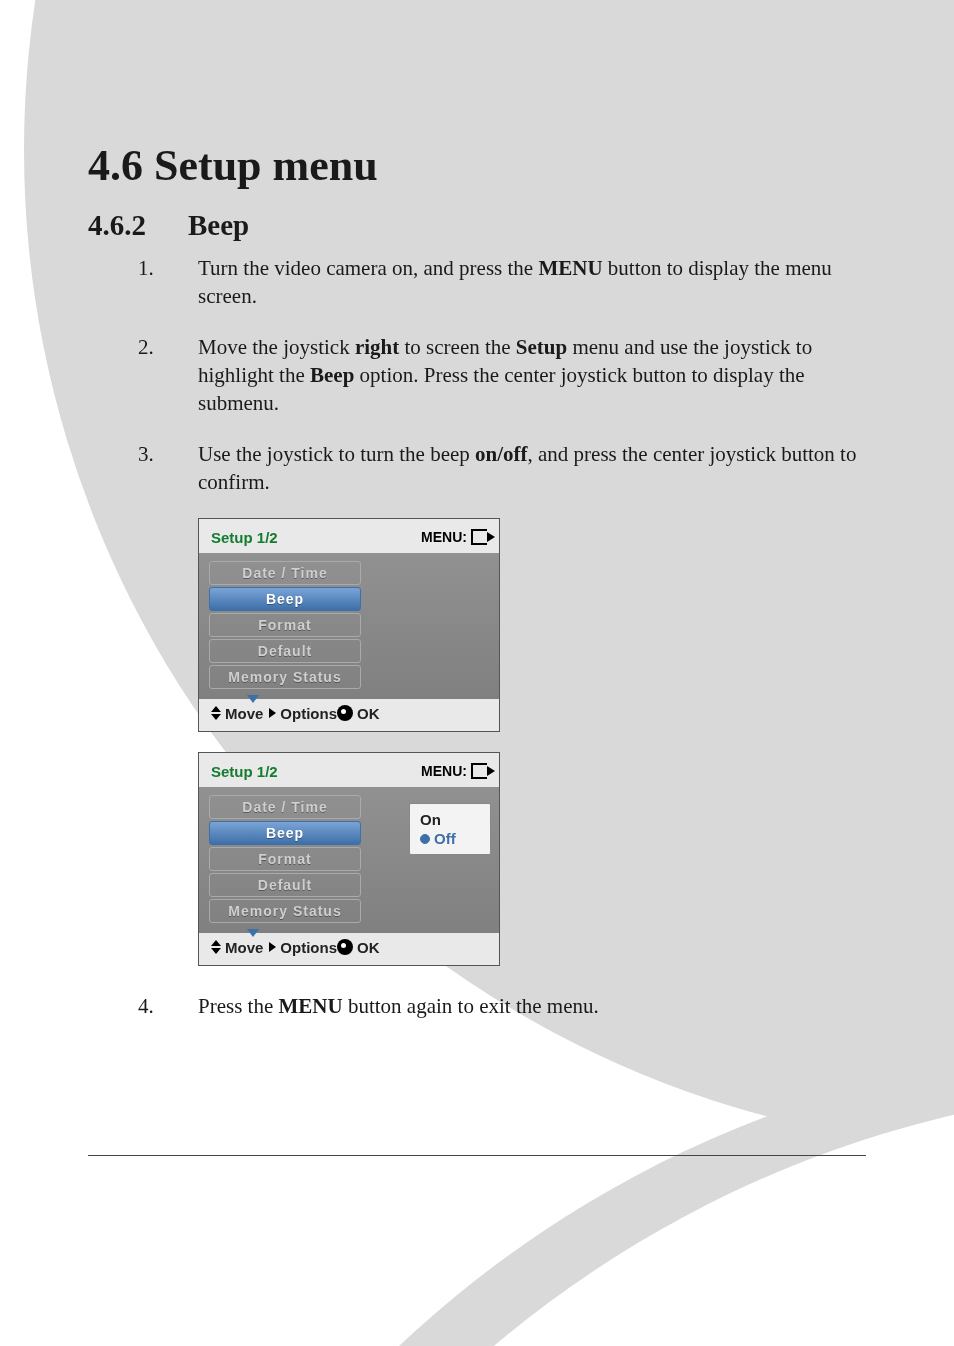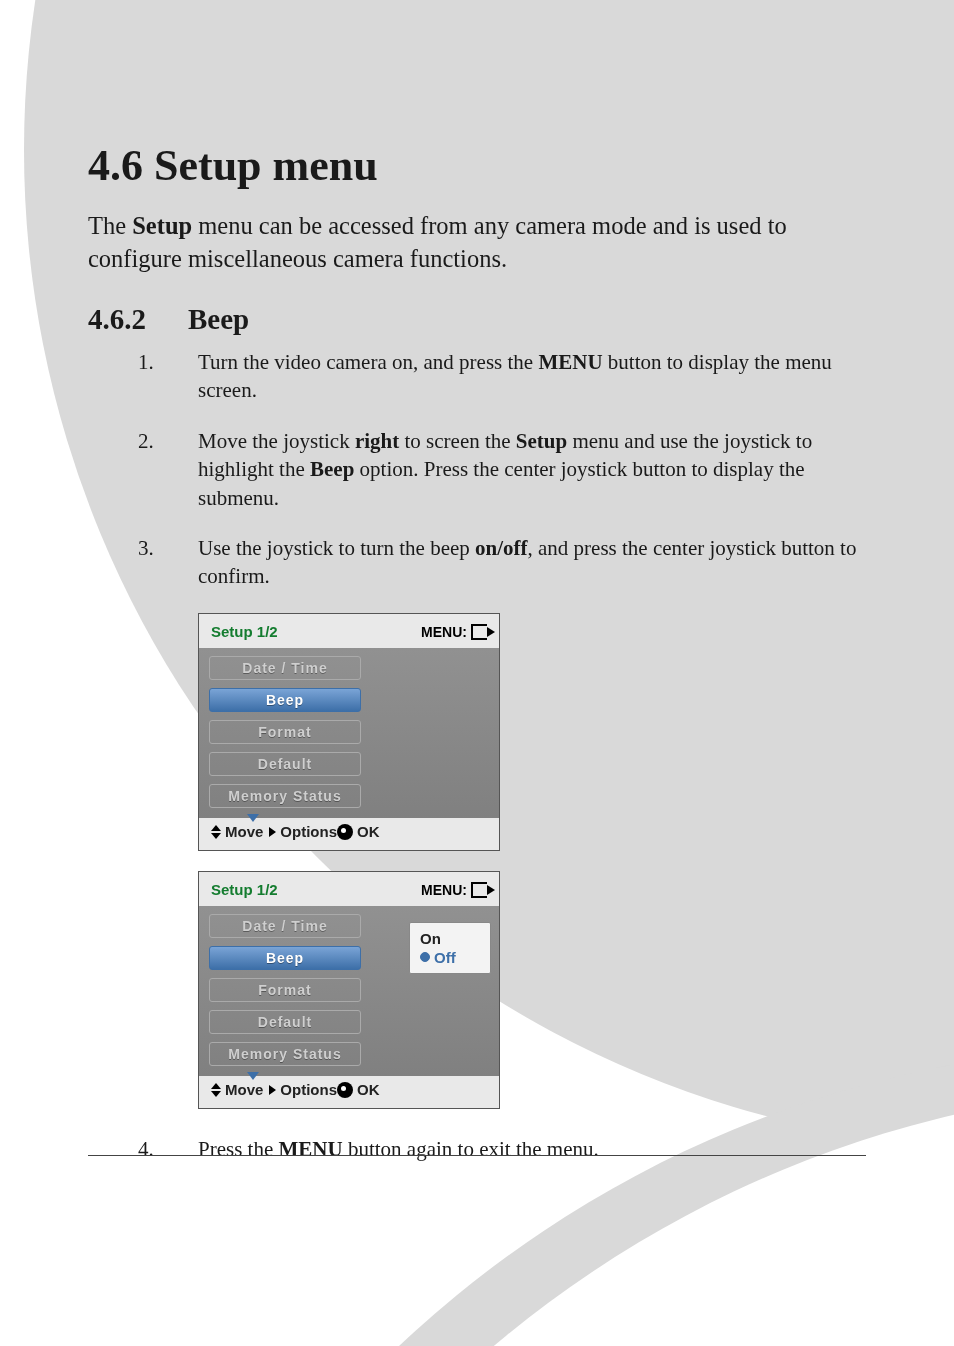--- a/index.html
+++ b/index.html
@@ -24,21 +24,21 @@
   ol.steps>li:before{counter-increment:step;content:counter(step)".";position:absolute;left:0;top:0;}
   .bold{font-weight:bold;}
 
   
   .shots{display:flex;gap:20px;margin:0 0 26px 110px;flex-direction:column;}
   .shot{width:300px;background:#8f8f8f;border:1px solid #555;font-family:Arial,Helvetica,sans-serif;font-size:14px;line-height:1;position:relative;}
   .shot-top{display:flex;justify-content:space-between;align-items:center;padding:10px 12px 8px 12px;background:#e9e9e9;}
   .shot-title{color:#147c2f;font-weight:bold;font-size:15px;}
   .shot-menu{color:#000;font-weight:bold;font-size:14px;display:flex;align-items:center;gap:4px;}
   .shot-body{background:linear-gradient(#919191,#808080);padding:8px 10px 10px 10px;position:relative;}
-  .mitems{display:flex;flex-direction:column;gap:8px;width:152px;}
+  .mitems{display:flex;flex-direction:column;gap:2px;width:152px;}
   .mi{border:1px solid #aaa;border-radius:3px;padding:4px 8px;font-size:14px;text-align:center;color:#cfcfcf;font-weight:bold;letter-spacing:1px;text-shadow:0 1px 0 rgba(0,0,0,.35);}
   .mi.sel{background:linear-gradient(#7aa4d6,#3d6fa8);color:#fff;border-color:#3d6fa8;}
   .submenu{position:absolute;right:8px;top:16px;background:#f3f3f3;border:1px solid #888;border-radius:2px;padding:6px 10px;min-width:60px;}
   .submenu .opt{font-size:15px;font-weight:bold;color:#222;padding:2px 0;display:flex;align-items:center;gap:4px;}
   .submenu .opt .radio{width:8px;height:8px;border:1px solid #555;border-radius:50%;display:inline-block;}
   .submenu .opt.sel{color:#3d6fa8;}
   .submenu .opt.sel .radio{background:#3d6fa8;border-color:#3d6fa8;}
   .shot-foot{background:#e9e9e9;padding:6px 12px 10px 12px;display:flex;align-items:center;gap:0;font-weight:bold;color:#222;font-size:15px;position:relative;}
   .shot-foot .col{display:flex;align-items:center;gap:4px;}
   .tri-down{width:0;height:0;border-left:6px solid transparent;border-right:6px solid transparent;border-top:8px solid #3d6fa8;display:block;margin:0 auto;}
@@ -64,23 +64,20 @@
   <div class="arcB1"></div>
     <div class="arcB2"></div>
 
   <div class="content">
     <h1>
       <span>4.6</span>
       <span> </span>
       <span>Setup menu</span>
     </h1>
 
-    <p class="intro">
-      <span>The </span><span class="bold">Setup</span><span> menu can be accessed from any camera mode and is used to configure miscellaneous camera functions.</span>
-    </p>
 
 
     <h2>
       <span class="num">4.6.2</span><span>Beep</span>
     </h2>
 
     <ol class="steps">
       <li>
         <span>Turn the video camera on, and press the </span><span class="bold">MENU</span><span> button to display the menu screen.</span>
       </li>

